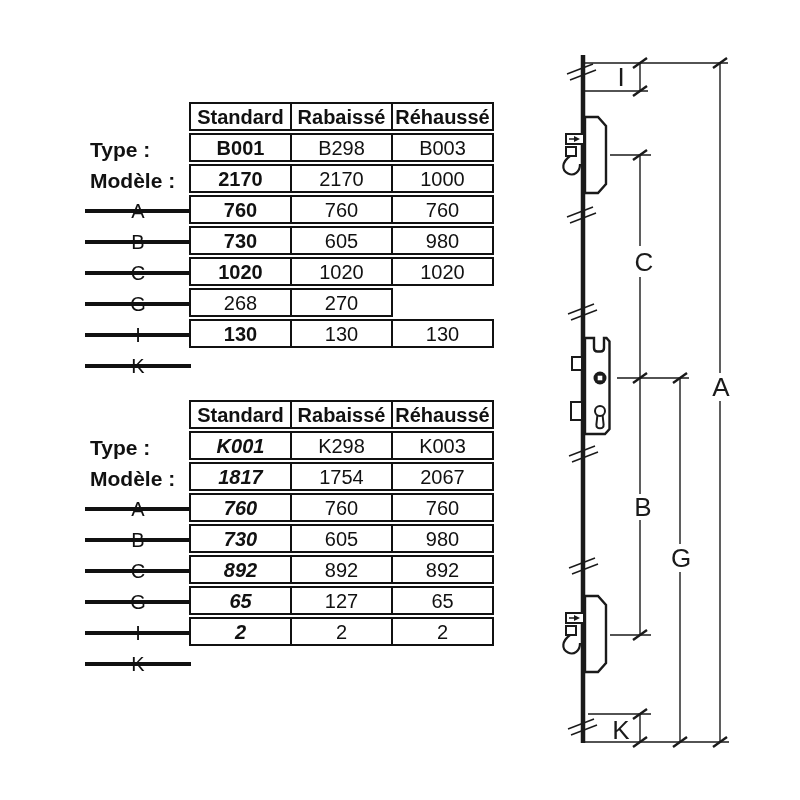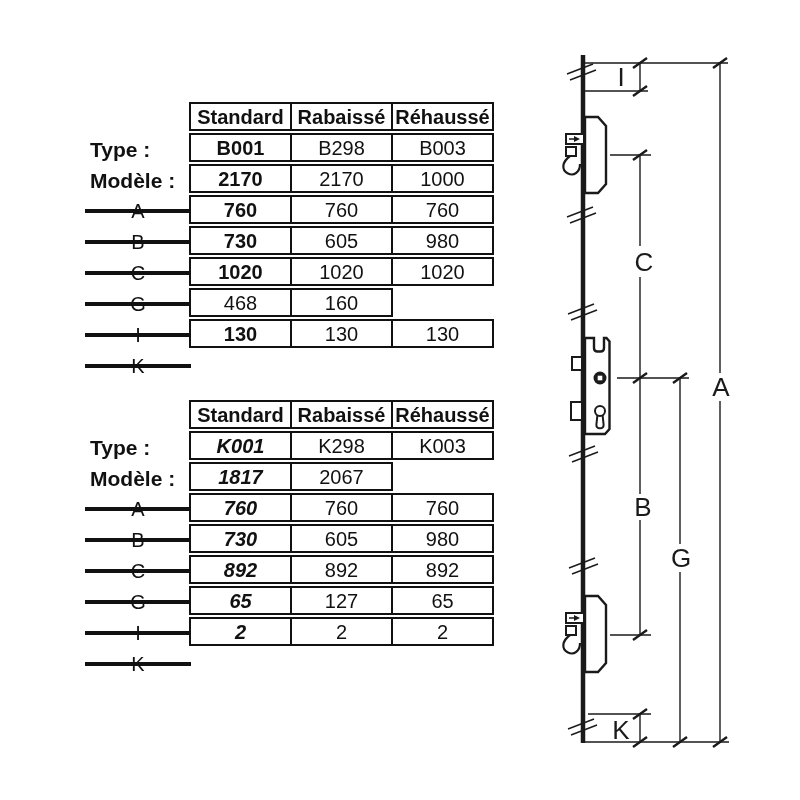--- a/index.html
+++ b/index.html
@@ -70,22 +70,22 @@
       <div class="cell w-val">980</div>
     </div>
     <div class="trow">
       <div class="cell w-lbl">G</div>
       <div class="cell w-val std">1020</div>
       <div class="cell w-val">1020</div>
       <div class="cell w-val">1020</div>
     </div>
     <div class="trow">
       <div class="cell w-lbl">I</div>
-      <div class="cell w-val">468</div>
-      <div class="cell w-val">160</div>
+      <div class="cell w-val">268</div>
+      <div class="cell w-val">270</div>
     </div>
     <div class="trow">
       <div class="cell w-lbl">K</div>
       <div class="cell w-val std">130</div>
       <div class="cell w-val">130</div>
       <div class="cell w-val">130</div>
     </div>
   </section>
 
   <section class="tbl t2" style="left:85px;top:400px;">
@@ -97,20 +97,21 @@
     </div>
     <div class="trow">
       <div class="cell w-lbl free">Modèle :</div>
       <div class="cell w-val std">K001</div>
       <div class="cell w-val">K298</div>
       <div class="cell w-val">K003</div>
     </div>
     <div class="trow">
       <div class="cell w-lbl">A</div>
       <div class="cell w-val std">1817</div>
+      <div class="cell w-val">1754</div>
       <div class="cell w-val">2067</div>
     </div>
     <div class="trow">
       <div class="cell w-lbl">B</div>
       <div class="cell w-val std">760</div>
       <div class="cell w-val">760</div>
       <div class="cell w-val">760</div>
     </div>
     <div class="trow">
       <div class="cell w-lbl">C</div>

